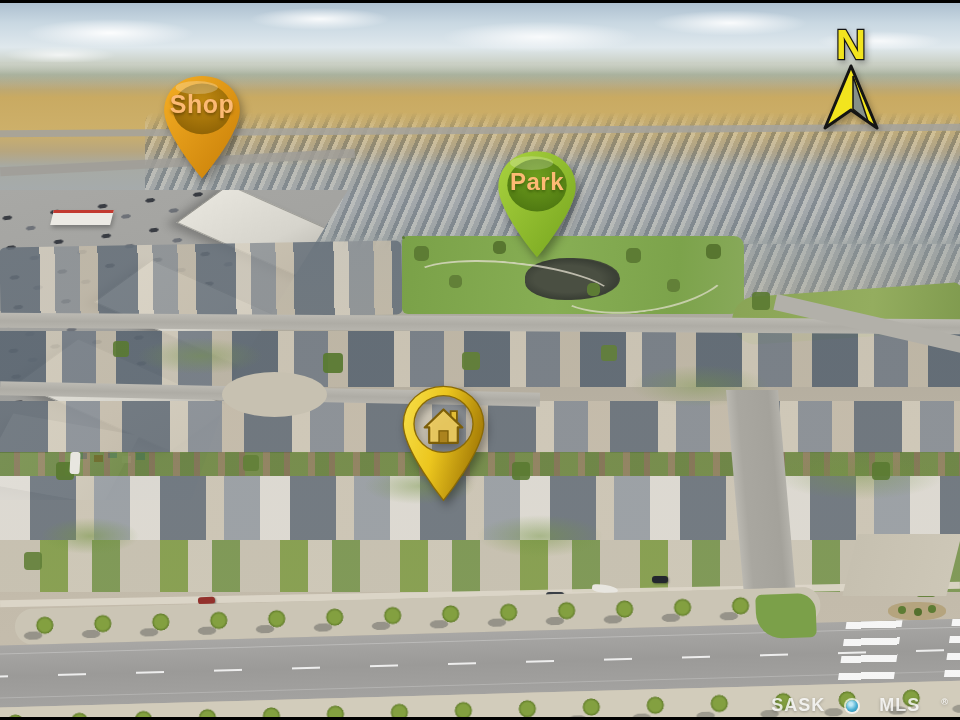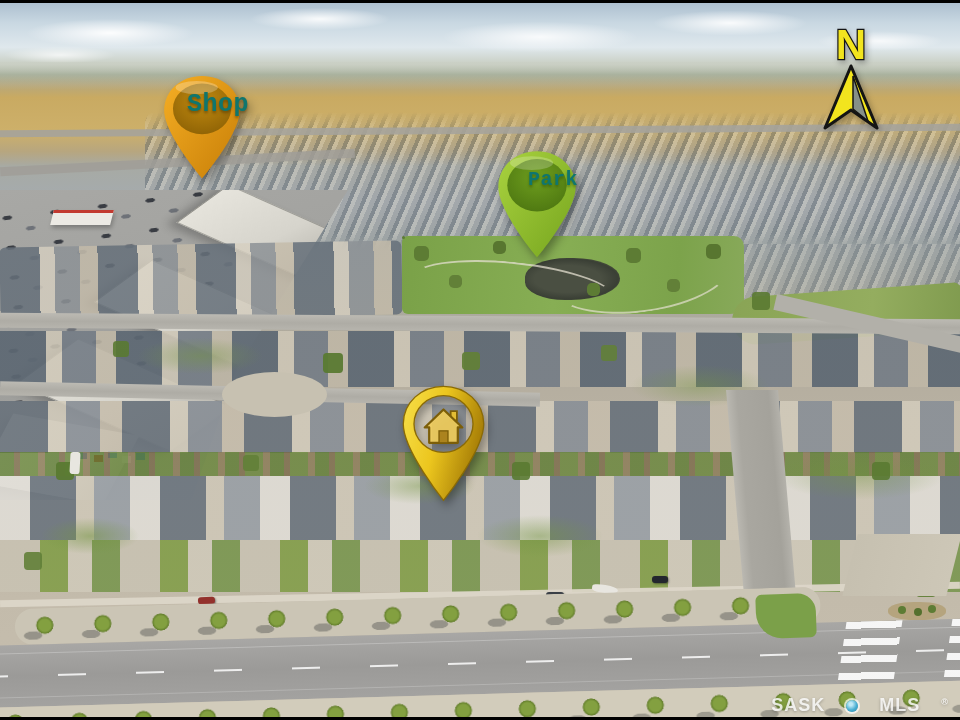--- a/index.html
+++ b/index.html
@@ -171,26 +171,26 @@
     background:linear-gradient(90deg,#c6c0b0,#cdc7b7); z-index:4;}
   .grass-right{left:756px; top:594px; width:60px; height:44px; background:#7ba049;
     border-radius:6px 18px 6px 26px; transform:rotate(-2deg); z-index:5;}
   .mulch{left:888px; top:602px; width:58px; height:18px; background:#b5a47e; border-radius:45%; z-index:5;}
   .mulch-bush{left:10px; top:4px; width:8px; height:8px; background:#5d7c34; border-radius:50%;
     box-shadow:16px 2px 0 #54702e, 30px -1px 0 #5d7c34;}
 
   
   .pin{z-index:10; filter:drop-shadow(3px 5px 5px rgba(0,0,0,.35));}
   .pin svg{position:static; display:block; width:100%; height:100%;}
-  .pin-label{left:16px; width:100%; text-align:center; font-family:Liberation Mono, monospace; font-weight:bold;
-    color:#0f766e; letter-spacing:.5px; text-shadow:0 2px 3px rgba(70,45,0,.55);}
+  .pin-label{left:0; width:100%; text-align:center; font-family:Liberation Sans, sans-serif; font-weight:bold;
+    color:#fdba74; letter-spacing:.5px; text-shadow:0 2px 3px rgba(70,45,0,.55);}
   .pin-shop{left:158px; top:72px; width:88px; height:108px;}
   .pin-shop .pin-label{top:18px; font-size:25px;}
   .pin-park{left:492px; top:147px; width:90px; height:112px;}
-  .pin-park .pin-label{top:21px; font-size:20px; text-shadow:0 2px 3px rgba(40,70,0,.55);}
+  .pin-park .pin-label{top:21px; font-size:24px; text-shadow:0 2px 3px rgba(40,70,0,.55);}
   .pin-home{left:397px; top:382px; width:93px; height:120px;}
 
   
   .compass{left:818px; top:22px; width:66px; height:112px; z-index:10;
     filter:drop-shadow(2px 3px 3px rgba(0,0,0,.3));}
   .compass svg{position:static; display:block; width:100%; height:100%;}
   .watermark{right:12px; bottom:4px; z-index:11; display:flex; align-items:center; gap:5px;
     font-weight:bold; font-size:18px; letter-spacing:1px; color:rgba(255,255,255,.82);
     text-shadow:0 1px 3px rgba(40,40,40,.35);}
   .watermark span{position:static;margin-left:16px;}

